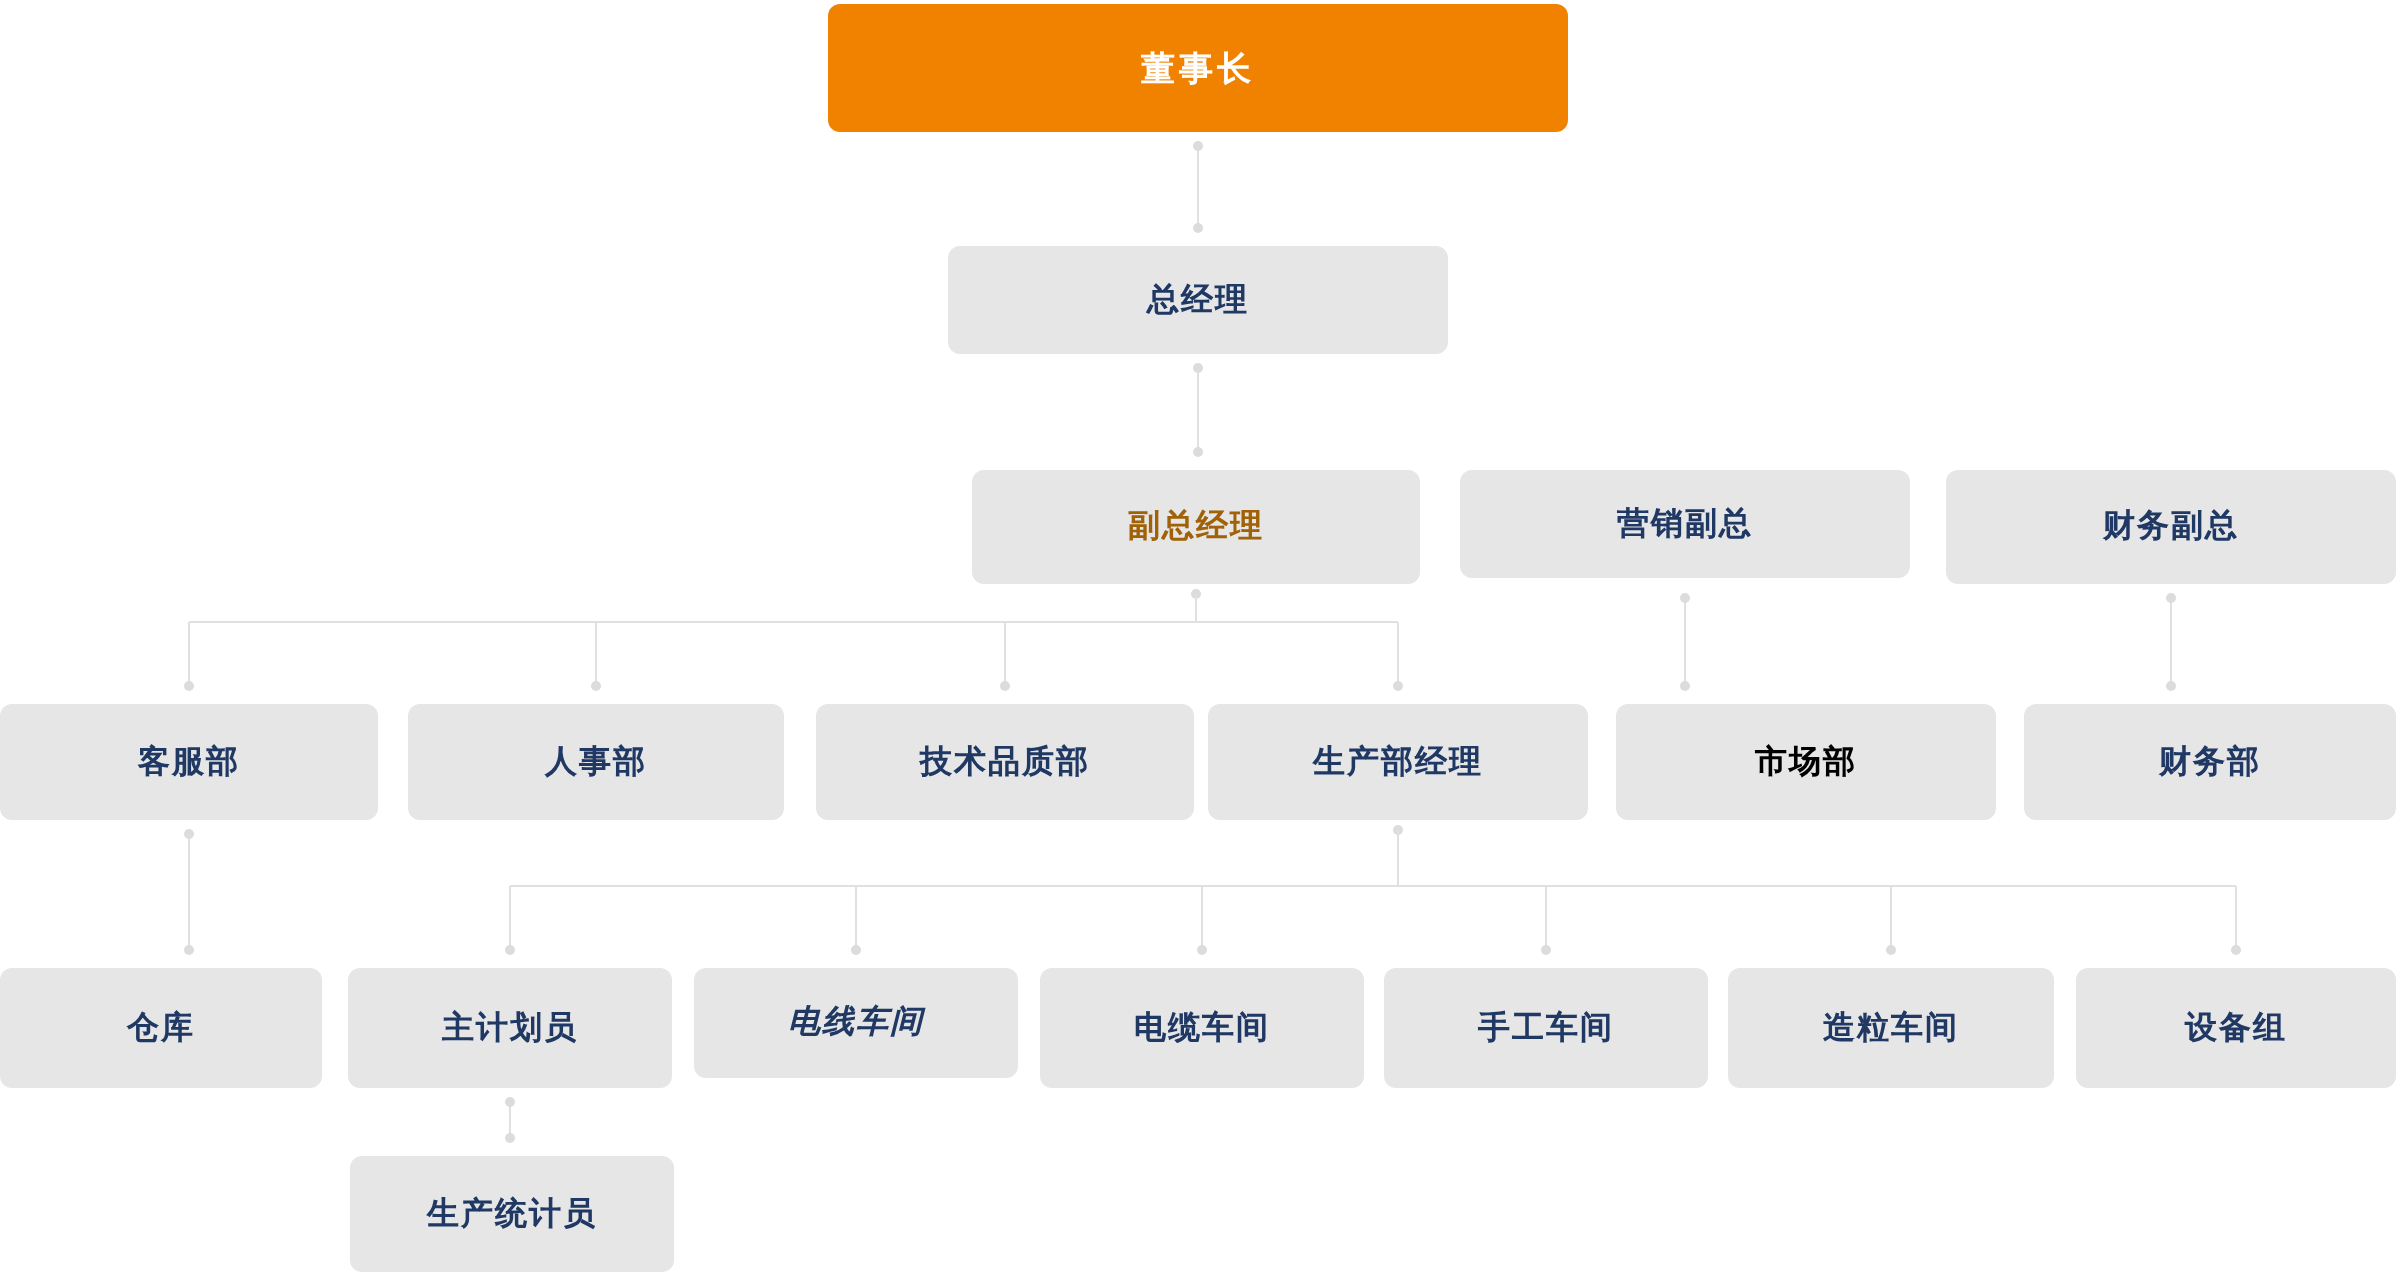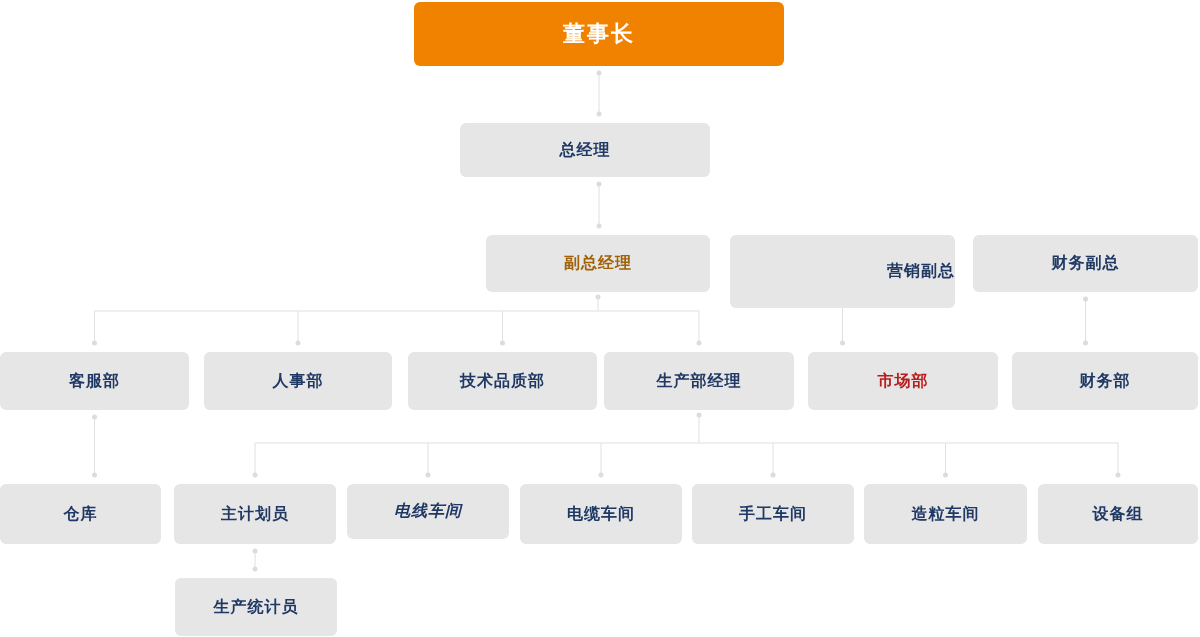--- a/index.html
+++ b/index.html
@@ -33,21 +33,21 @@
     border-radius: 6px;
     font-size: 16px;
     font-weight: 600;
     letter-spacing: 1px;
     box-sizing: border-box;
     cursor: default;
   }
   .node.root {
     background: #F08200;
     color: #ffffff;
-    font-size: 22px;
+    font-size: 17px;
     font-weight: 700;
     letter-spacing: 2px;
   }
   .node-label {
     white-space: nowrap;
   }
 </style>
 </head>
 <body>
 
@@ -95,45 +95,45 @@
       <line x1="1118" y1="443" x2="1118" y2="475" stroke="#E0E0E0" stroke-width="1"></line>
       <circle cx="1118" cy="475" r="2.5" fill="#DCDCDC"></circle>
       <line x1="255" y1="551" x2="255" y2="569" stroke="#E0E0E0" stroke-width="1"></line>
       <circle cx="255" cy="551" r="2.5" fill="#DCDCDC"></circle>
       <circle cx="255" cy="569" r="2.5" fill="#DCDCDC"></circle>
     </svg>
   <div id="nodes-layer">
       <div class="node root" style="left: 414px; top: 2px; width: 370px; height: 64px; background: rgb(240, 130, 0); color: rgb(255, 255, 255);">
         <span class="node-label">董事长</span>
       </div>
-      <div class="node" style="left: 460px; top: 123px; width: 250px; height: 54px; background: rgb(230, 230, 230); color: rgb(31, 56, 100);">
+      <div class="node" style="left: 474px; top: 123px; width: 250px; height: 54px; background: rgb(230, 230, 230); color: rgb(31, 56, 100);">
         <span class="node-label">总经理</span>
       </div>
       <div class="node" style="left: 486px; top: 235px; width: 224px; height: 57px; background: rgb(230, 230, 230); color: #a16207;">
         <span class="node-label">副总经理</span>
       </div>
-      <div class="node" style="left: 730px; top: 235px; width: 225px; height: 73px; background: rgb(230, 230, 230); color: rgb(31, 56, 100); justify-content: flex-end;">
+      <div class="node" style="left: 730px; top: 235px; width: 225px; height: 54px; background: rgb(230, 230, 230); color: rgb(31, 56, 100);">
         <span class="node-label">营销副总</span>
       </div>
       <div class="node" style="left: 973px; top: 235px; width: 225px; height: 57px; background: rgb(230, 230, 230); color: rgb(31, 56, 100);">
         <span class="node-label">财务副总</span>
       </div>
       <div class="node" style="left: 0px; top: 352px; width: 189px; height: 58px; background: rgb(230, 230, 230); color: rgb(31, 56, 100);">
         <span class="node-label">客服部</span>
       </div>
       <div class="node" style="left: 204px; top: 352px; width: 188px; height: 58px; background: rgb(230, 230, 230); color: rgb(31, 56, 100);">
         <span class="node-label">人事部</span>
       </div>
       <div class="node" style="left: 408px; top: 352px; width: 189px; height: 58px; background: rgb(230, 230, 230); color: rgb(31, 56, 100);">
         <span class="node-label">技术品质部</span>
       </div>
       <div class="node" style="left: 604px; top: 352px; width: 190px; height: 58px; background: rgb(230, 230, 230); color: rgb(31, 56, 100);">
         <span class="node-label">生产部经理</span>
       </div>
-      <div class="node" style="left: 808px; top: 352px; width: 190px; height: 58px; background: rgb(230, 230, 230); color: #b91c1c; text-align: right;">
+      <div class="node" style="left: 808px; top: 352px; width: 190px; height: 58px; background: rgb(230, 230, 230); color: #000000; text-align: right;">
         <span class="node-label">市场部</span>
       </div>
       <div class="node" style="left: 1012px; top: 352px; width: 186px; height: 58px; background: rgb(230, 230, 230); color: rgb(31, 56, 100); font-family: Liberation Mono, monospace;">
         <span class="node-label">财务部</span>
       </div>
       <div class="node" style="left: 0px; top: 484px; width: 161px; height: 60px; background: rgb(230, 230, 230); color: rgb(31, 56, 100);">
         <span class="node-label">仓库</span>
       </div>
       <div class="node" style="left: 174px; top: 484px; width: 162px; height: 60px; background: rgb(230, 230, 230); color: rgb(31, 56, 100);">
         <span class="node-label">主计划员</span>

